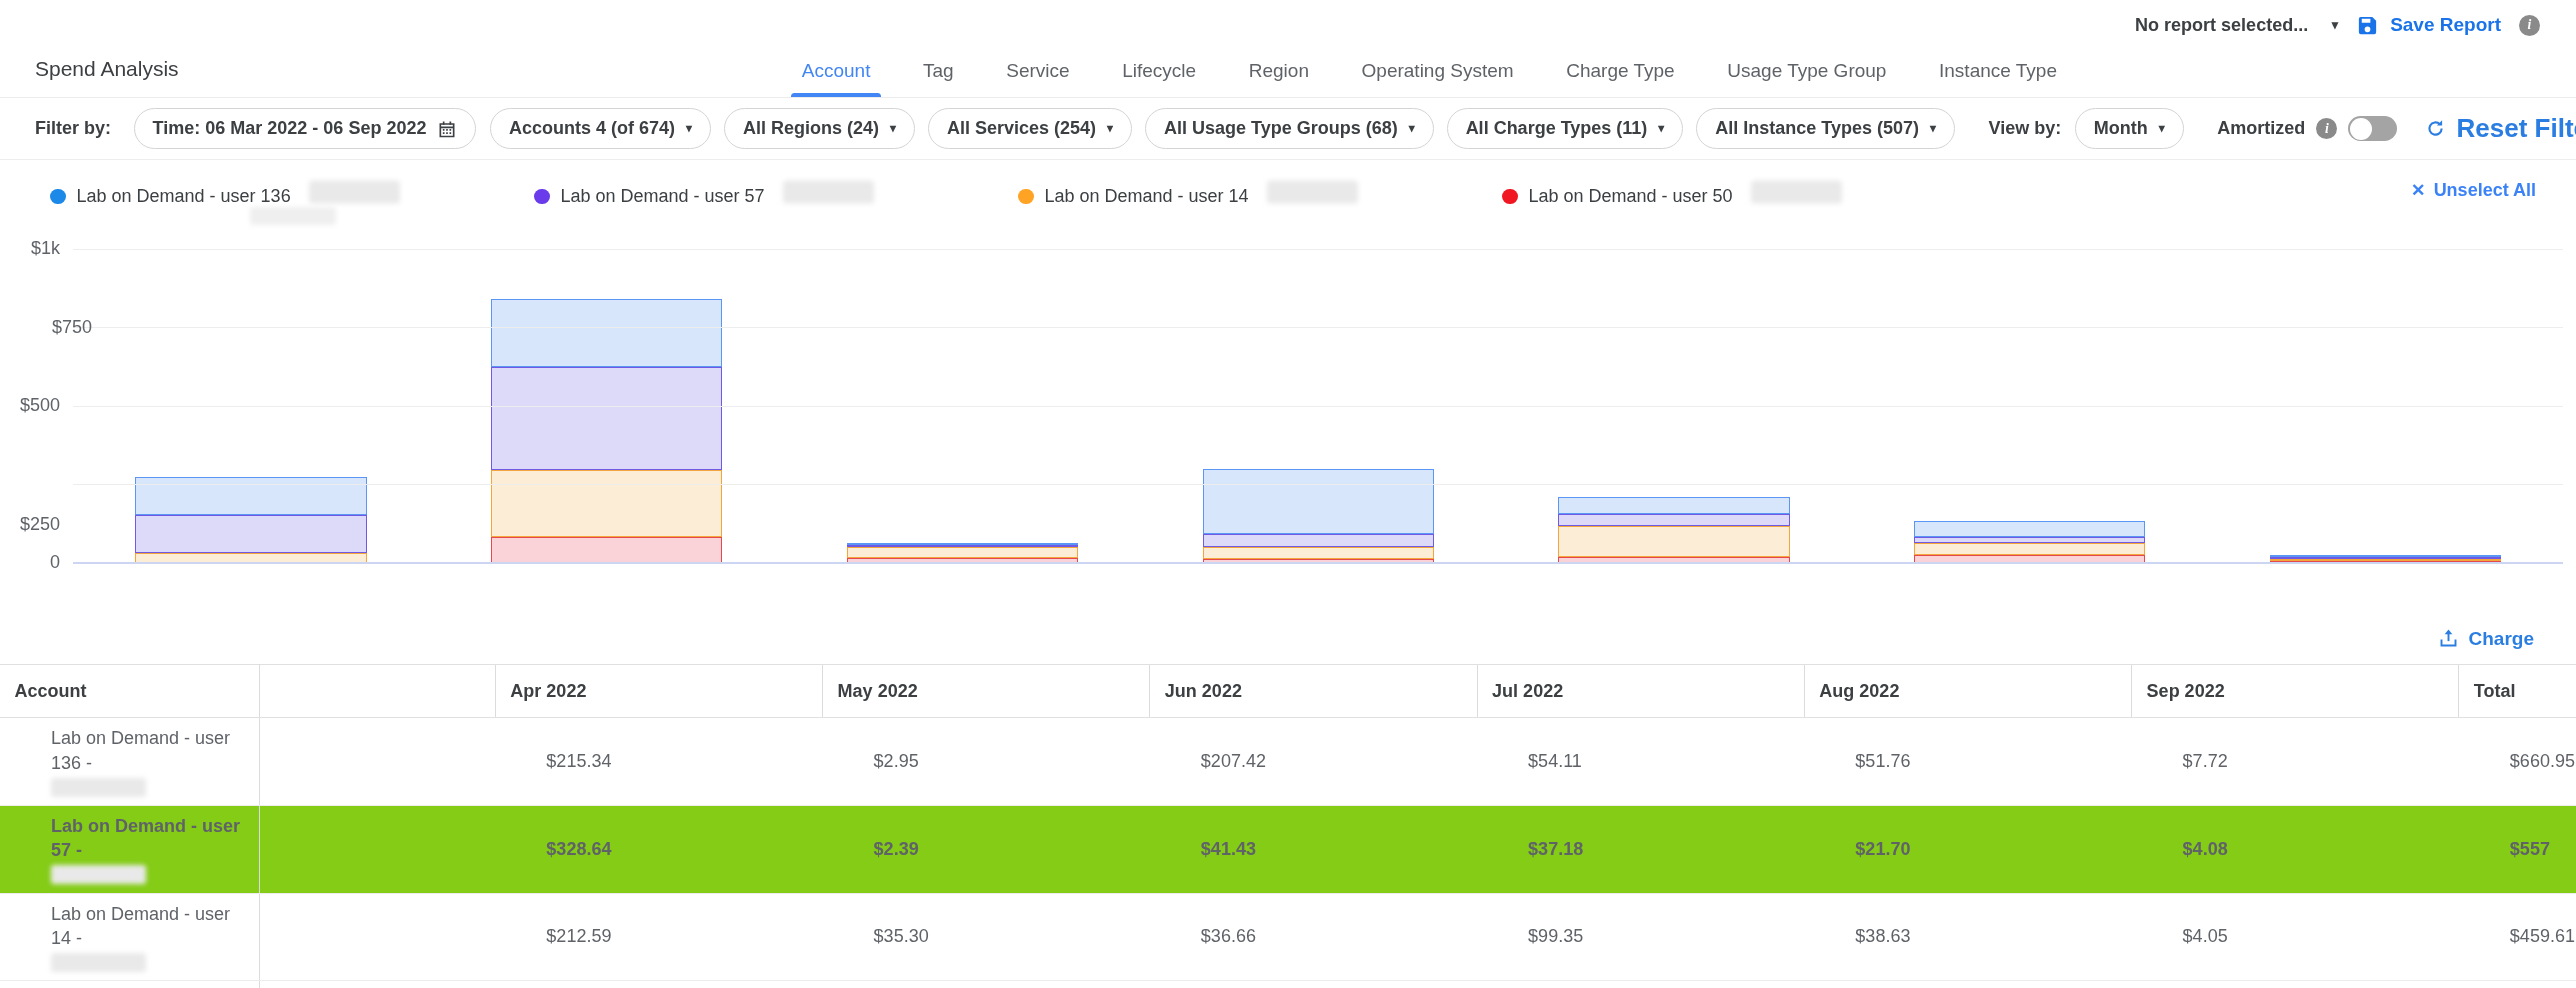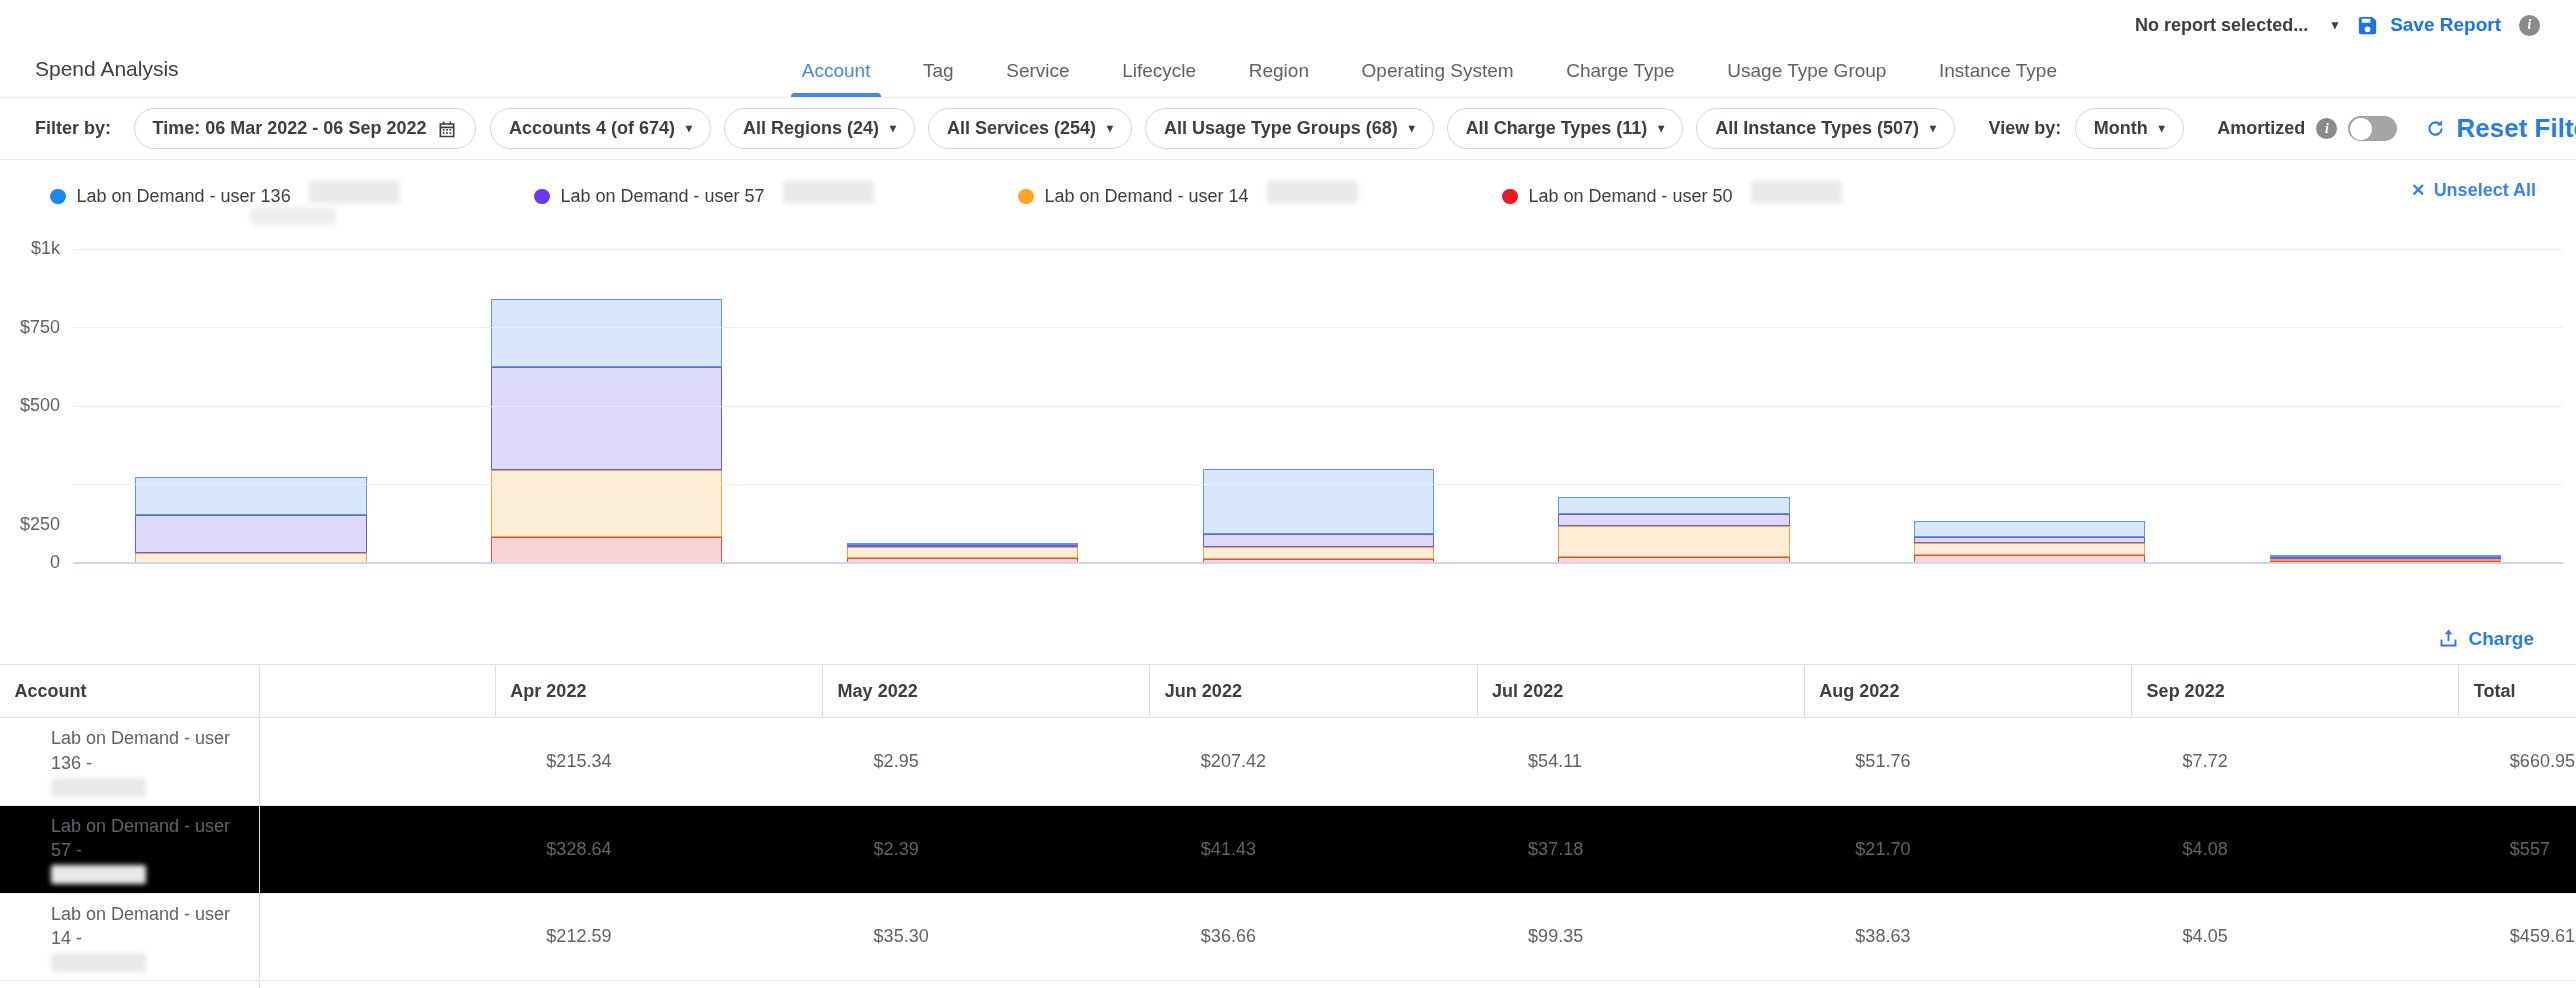--- a/index.html
+++ b/index.html
@@ -61,21 +61,21 @@
   
   table.spend { width:2576px; border-collapse:collapse; table-layout:fixed; }
   table.spend th { text-align:left; font-size:18px; font-weight:bold; color:#3c4043; padding:15.5px 7.3px 15.5px 14.5px;
     border-top:0.9px solid #e0e0e0; border-bottom:0.9px solid #e0e0e0; }
   th.col-account { padding-left:35px; border-right:0.9px solid #dcdcdc; }
   th.col-month, th.col-grand { border-left:0.9px solid #dcdcdc; }
   table.spend td { font-size:18px; color:#5f6368; padding:8.2px 7.3px 8.2px 51px; border-bottom:0.9px solid #ececec; }
   td.cell-account { padding:7.3px 7.3px 7.3px 35px; border-right:0.9px solid #dcdcdc; font-size:17.3px; line-height:1.35; }
   td.cell-blank { padding:0; }
   td.cell-grand { padding-left:14.5px; }
-  tr.highlight td { background:#000000; }
+  tr.highlight td { background:#84cc16;font-weight:bold; }
   .acct-blur { display:block; width:95px; height:19px; background:#e9e9e9; border-radius:2.7px; filter:blur(2.7px); margin-top:2.7px; }
   svg.icon { flex:none; display:block; }
 </style>
 </head>
 <body>
 
 <div class="topbar">
   <div class="report-selector">
     <span>No report selected...</span>
     <span class="caret">▾</span>
@@ -252,21 +252,21 @@
           </div>
         </div>
       </div>
   <div class="gridline" style="top: 0px;"></div>
       <div class="gridline" style="top: 78px;"></div>
       <div class="gridline" style="top: 157px;"></div>
       <div class="gridline" style="top: 235px;"></div>
       <div class="gridline base" style="top: 313px;"></div>
     </div>
 <div class="ytick" style="top: -3.6px;">$1k</div>
-    <div class="ytick" style="top: 75px;">$750</div>
+    <div class="ytick" style="top: 75px; margin-left: 32px;">$750</div>
     <div class="ytick" style="top: 153px;">$500</div>
     <div class="ytick" style="top: 232px; margin-top: 40px;">$250</div>
     <div class="ytick" style="top: 310px;">0</div>
   </div>
 
 <div class="export-row">
   <div class="export-btn">
     <svg class="icon" width="21" height="21" viewBox="0 0 24 24">
       <path fill="none" stroke="#2a7de1" stroke-width="2.2" d="M4 13v7h16v-7"></path>
       <path fill="none" stroke="#2a7de1" stroke-width="2.2" d="M12 15V4"></path>

